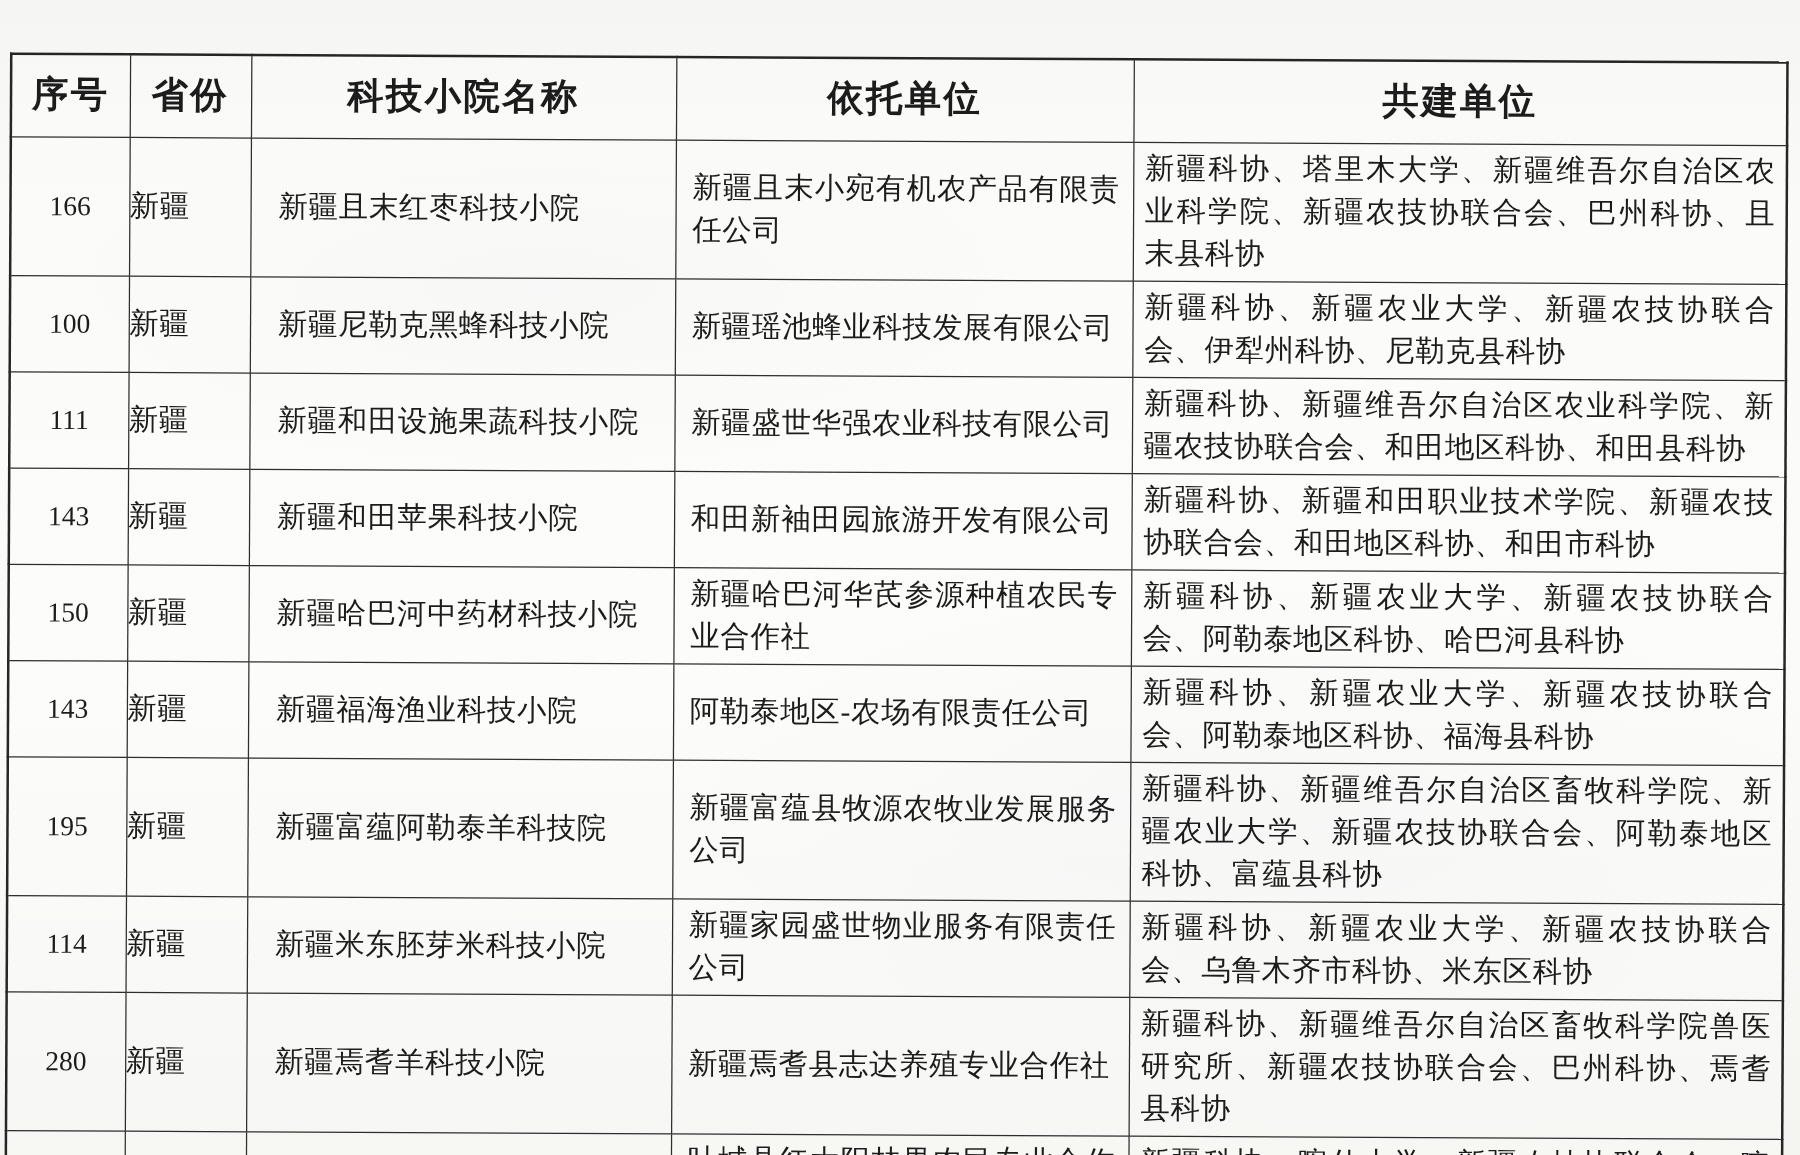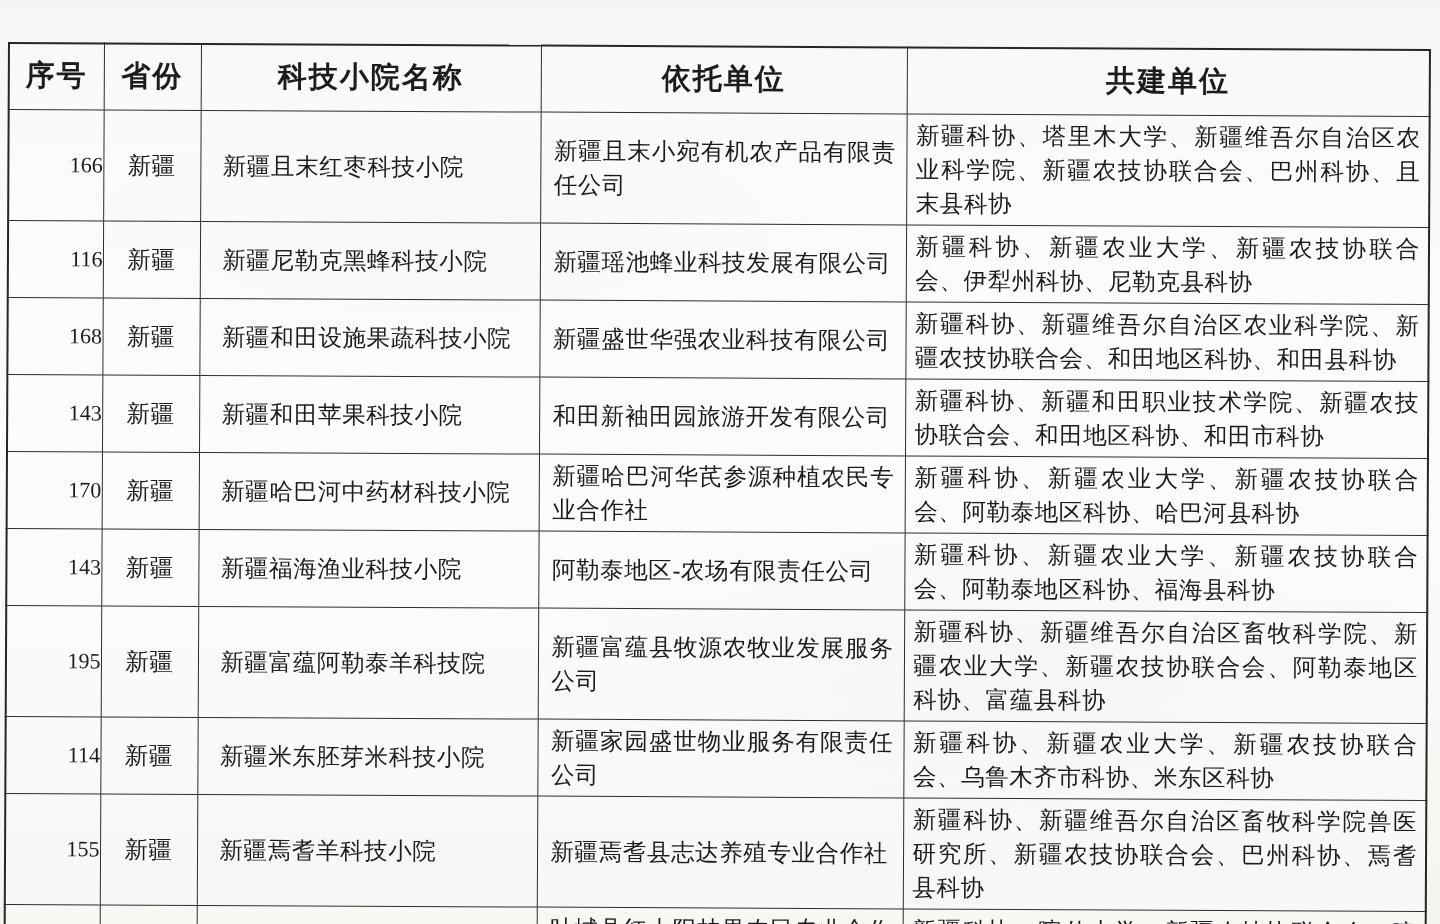--- a/index.html
+++ b/index.html
@@ -55,26 +55,26 @@
     letter-spacing: 2px;
     text-align: center;
     height: 66px;
   }
   .doc-table td {
     font-size: 23.5px;
     line-height: 34px;
     letter-spacing: 0.6px;
   }
   td.cell-no {
-    text-align: right;
+    text-align: center;
     font-size: 22px;
     letter-spacing: 0;
     font-family: "Liberation Serif", "DejaVu Serif", serif;
   }
-  td.cell-prov { text-align: center; }
+  td.cell-prov { }
   td.cell-name { text-align: left; padding: 4px 10px 4px 22px; }
   td.cell-host { text-align: left; padding: 4px 10px 4px 13px; text-align: justify; }
   td.cell-part { text-align: justify; padding: 4px 8px 4px 9px; }
 
   
   tbody tr:nth-child(1)  { height: 95px; }
   tbody tr:nth-child(2)  { height: 68px; }
   tbody tr:nth-child(3)  { height: 73px; }
   tbody tr:nth-child(4)  { height: 73px; }
   tbody tr:nth-child(5)  { height: 72px; }
@@ -107,42 +107,42 @@
     </thead>
     <tbody>
       <tr>
         <td class="cell-no">166</td>
         <td class="cell-prov">新疆</td>
         <td class="cell-name">新疆且末红枣科技小院</td>
         <td class="cell-host">新疆且末小宛有机农产品有限责任公司</td>
         <td class="cell-part">新疆科协、塔里木大学、新疆维吾尔自治区农业科学院、新疆农技协联合会、巴州科协、且末县科协</td>
       </tr>
       <tr>
-        <td class="cell-no">116</td>
+        <td class="cell-no">100</td>
         <td class="cell-prov">新疆</td>
         <td class="cell-name">新疆尼勒克黑蜂科技小院</td>
         <td class="cell-host">新疆瑶池蜂业科技发展有限公司</td>
         <td class="cell-part">新疆科协、新疆农业大学、新疆农技协联合会、伊犁州科协、尼勒克县科协</td>
       </tr>
       <tr>
-        <td class="cell-no">168</td>
+        <td class="cell-no">111</td>
         <td class="cell-prov">新疆</td>
         <td class="cell-name">新疆和田设施果蔬科技小院</td>
         <td class="cell-host">新疆盛世华强农业科技有限公司</td>
         <td class="cell-part">新疆科协、新疆维吾尔自治区农业科学院、新疆农技协联合会、和田地区科协、和田县科协</td>
       </tr>
       <tr>
         <td class="cell-no">143</td>
         <td class="cell-prov">新疆</td>
         <td class="cell-name">新疆和田苹果科技小院</td>
         <td class="cell-host">和田新袖田园旅游开发有限公司</td>
         <td class="cell-part">新疆科协、新疆和田职业技术学院、新疆农技协联合会、和田地区科协、和田市科协</td>
       </tr>
       <tr>
-        <td class="cell-no">170</td>
+        <td class="cell-no">150</td>
         <td class="cell-prov">新疆</td>
         <td class="cell-name">新疆哈巴河中药材科技小院</td>
         <td class="cell-host">新疆哈巴河华芪参源种植农民专业合作社</td>
         <td class="cell-part">新疆科协、新疆农业大学、新疆农技协联合会、阿勒泰地区科协、哈巴河县科协</td>
       </tr>
       <tr>
         <td class="cell-no">143</td>
         <td class="cell-prov">新疆</td>
         <td class="cell-name">新疆福海渔业科技小院</td>
         <td class="cell-host">阿勒泰地区-农场有限责任公司</td>
@@ -156,21 +156,21 @@
         <td class="cell-part">新疆科协、新疆维吾尔自治区畜牧科学院、新疆农业大学、新疆农技协联合会、阿勒泰地区科协、富蕴县科协</td>
       </tr>
       <tr>
         <td class="cell-no">114</td>
         <td class="cell-prov">新疆</td>
         <td class="cell-name">新疆米东胚芽米科技小院</td>
         <td class="cell-host">新疆家园盛世物业服务有限责任公司</td>
         <td class="cell-part">新疆科协、新疆农业大学、新疆农技协联合会、乌鲁木齐市科协、米东区科协</td>
       </tr>
       <tr>
-        <td class="cell-no">155</td>
+        <td class="cell-no">280</td>
         <td class="cell-prov">新疆</td>
         <td class="cell-name">新疆焉耆羊科技小院</td>
         <td class="cell-host">新疆焉耆县志达养殖专业合作社</td>
         <td class="cell-part">新疆科协、新疆维吾尔自治区畜牧科学院兽医研究所、新疆农技协联合会、巴州科协、焉耆县科协</td>
       </tr>
       <tr>
         <td class="cell-no">175</td>
         <td class="cell-prov">新疆</td>
         <td class="cell-name">新疆叶城石榴科技小院</td>
         <td class="cell-host">叶城县红太阳林果农民专业合作社</td>

